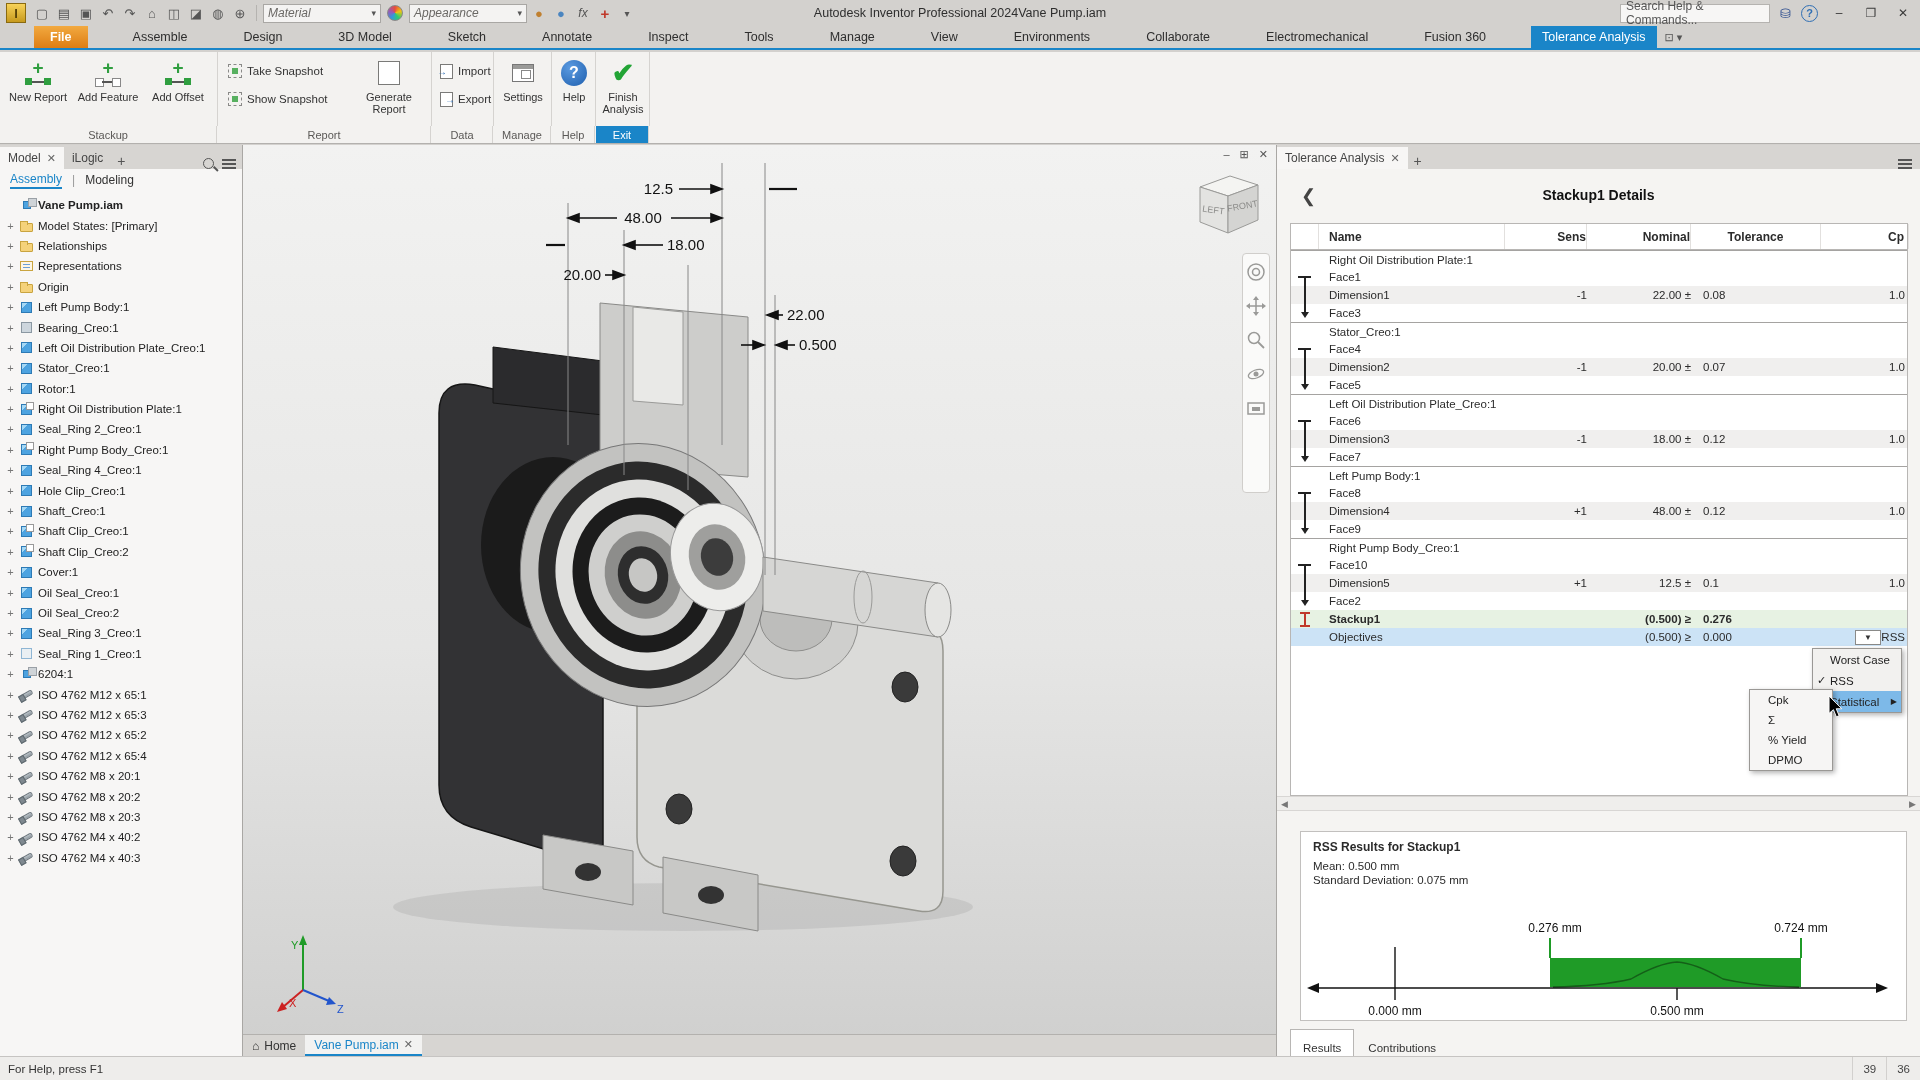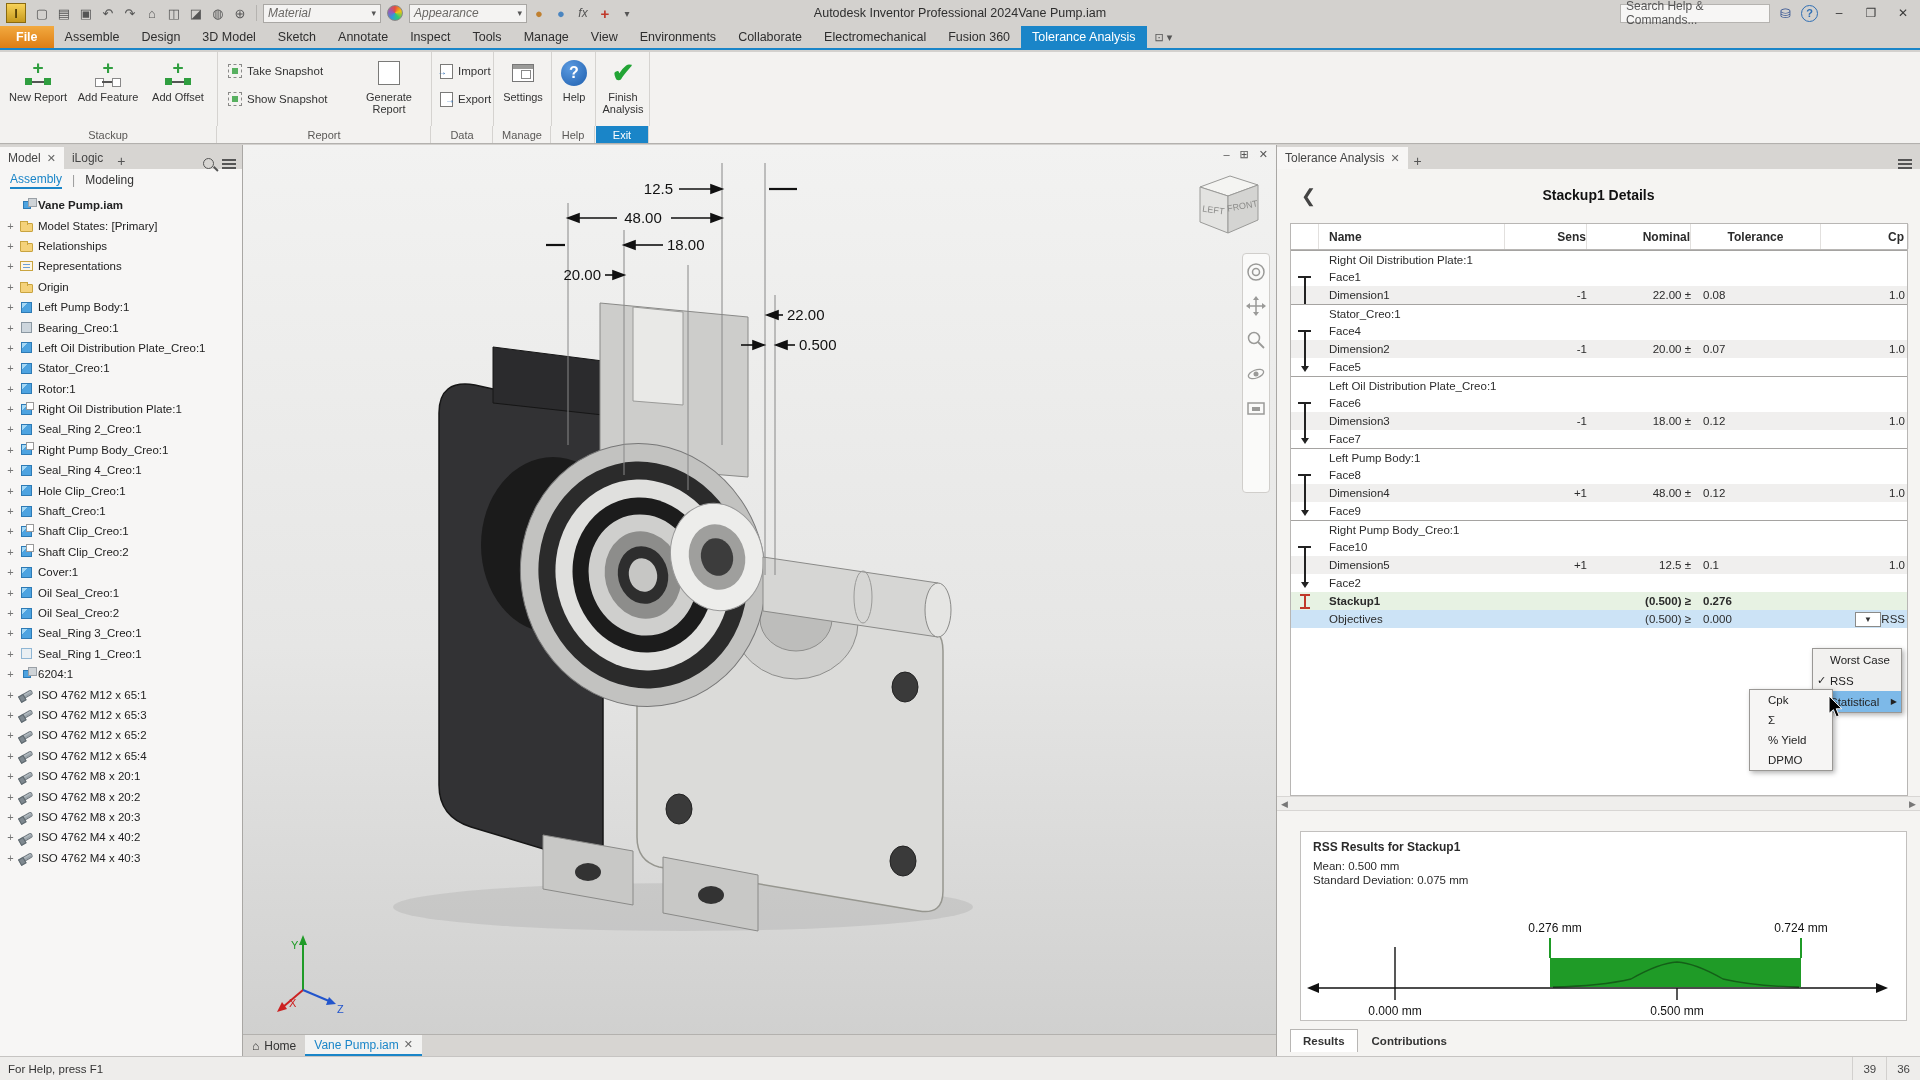--- a/index.html
+++ b/index.html
@@ -26,21 +26,21 @@
   #tb-title { position:absolute; left:0; right:0; top:0; height:26px; display:flex; align-items:center; justify-content:center; pointer-events:none; font-size:12.5px; color:#2e2e2e; }
   #tb-right { margin-left:auto; display:flex; align-items:center; gap:10px; }
   #search-box { width:150px; height:19px; background:#f7f6f5; border:1px solid #b5b3b0; color:#555; display:flex; align-items:center; padding:0 5px; }
   .win-glyph { color:#3a3a3a; font-size:12px; width:22px; text-align:center; }
   .helpb { width:17px; height:17px; border-radius:50%; border:1.5px solid #2f6fb4; color:#2f6fb4; font-weight:bold; font-size:11px; display:flex; align-items:center; justify-content:center; }
   .cart-icon { font-size:13px; color:#2f4f8f; }
 
   
   #tabrow { position:absolute; left:0; top:26px; width:1920px; height:24px; background:#d3d1ce; display:flex; align-items:flex-end; border-bottom:2px solid #1a85c8; }
   #tabrow .host { display:flex; height:22px; }
-  .rtab { padding:0 11px; display:flex; align-items:center; font-size:12.5px; color:#2e2e2e; height:22px; }
+  .rtab { padding:0 11px; display:flex; align-items:center; font-size:12.5px; color:#2e2e2e; height:22px;margin-left:34px; }
   .tabstyle-file { background:linear-gradient(#f2a93f,#dd7d14); color:#fff; font-weight:bold; padding:0 16px; }
   .tabstyle-active { background:#1a85c8; color:#fff; }
   .tab-extra { display:flex; align-items:center; color:#555; padding:0 8px; height:22px; font-size:11px; gap:3px; }
 
   
   #ribbon { position:absolute; left:0; top:52px; width:1920px; height:92px; background:#f3f2f0; border-bottom:1px solid #b3b1ae; }
   .rgroup { position:absolute; top:0; height:74px; border-right:1px solid #d5d3d0; }
   .rglabel { position:absolute; top:74px; height:17px; display:flex; align-items:center; justify-content:center; font-size:11px; color:#5a5856; border-right:1px solid #d5d3d0; width:100%; }
   .rglabel.exit-label { background:#1a85c8; color:#fff; }
   .bigbtn { position:absolute; top:3px; width:64px; height:70px; display:flex; flex-direction:column; align-items:center; text-align:center; font-size:11px; color:#333; line-height:12px; }
@@ -164,21 +164,21 @@
 
   #scrollrow { position:absolute; left:0px; top:651px; width:643px; height:15px; background:#efeeec; border-top:1px solid #d8d6d4; border-bottom:1px solid #d8d6d4; display:flex; align-items:center; justify-content:space-between; padding:0 4px; color:#777; font-size:9px; }
 
   
   #results-box { position:absolute; left:23px; top:686px; width:607px; height:190px; background:#fff; border:1px solid #c2c0be; }
   #res-title { position:absolute; left:12px; top:8px; font-weight:bold; font-size:12px; }
   #res-mean { position:absolute; left:12px; top:28px; font-size:11.5px; }
   #res-std { position:absolute; left:12px; top:42px; font-size:11.5px; }
   #res-chart { position:absolute; left:0; top:55px; }
   #rp-bottom-tabs { position:absolute; left:13px; top:884px; display:flex; align-items:flex-end; gap:2px; }
-  .rptab { font-size:11.5px; padding:5px 12px; color:#333;font-weight:bold; }
+  .rptab { font-size:11.5px; padding:12px 12px; color:#333; }
   .rptab.active { background:#fff; border:1px solid #b8b6b4; border-bottom:none; }
 
   
   #statusbar { position:absolute; left:0; top:1056px; width:1920px; height:24px; background:#eeedeb; border-top:1px solid #c6c4c2; display:flex; align-items:center; font-size:11.5px; color:#333; }
   #status-hint { padding-left:8px; }
   #status-right { margin-left:auto; display:flex; height:100%; align-items:center; }
   .scell { padding:0 10px; border-left:1px solid #d2d0ce; height:100%; display:flex; align-items:center; color:#444; }
 
   svg text { font-family:"Liberation Sans", sans-serif; }
 </style>
@@ -919,20 +919,33 @@
               <span class="c-nom">22.00 ±</span>
               <span class="c-tol">0.08</span>
               <span class="c-dd">
                 <span class="ddbox">
                   <span>▼</span>
                 </span>
               </span>
               <span class="c-last"><span>1.0</span><span></span></span>
             </div>
 
+            <div class="trrow t-faceend">
+              <span class="c-glyph"></span>
+              <span class="c-name">Face3</span>
+              <span class="c-sens"></span>
+              <span class="c-nom"></span>
+              <span class="c-tol"></span>
+              <span class="c-dd">
+                <span class="ddbox">
+                  <span>▼</span>
+                </span>
+              </span>
+              <span class="c-last"><span></span><span></span></span>
+            </div>
 
             <div class="trrow t-group">
               <span class="c-glyph"></span>
               <span class="c-name">Stator_Creo:1</span>
               <span class="c-sens"></span>
               <span class="c-nom"></span>
               <span class="c-tol"></span>
               <span class="c-dd">
                 <span class="ddbox">
                   <span>▼</span>

